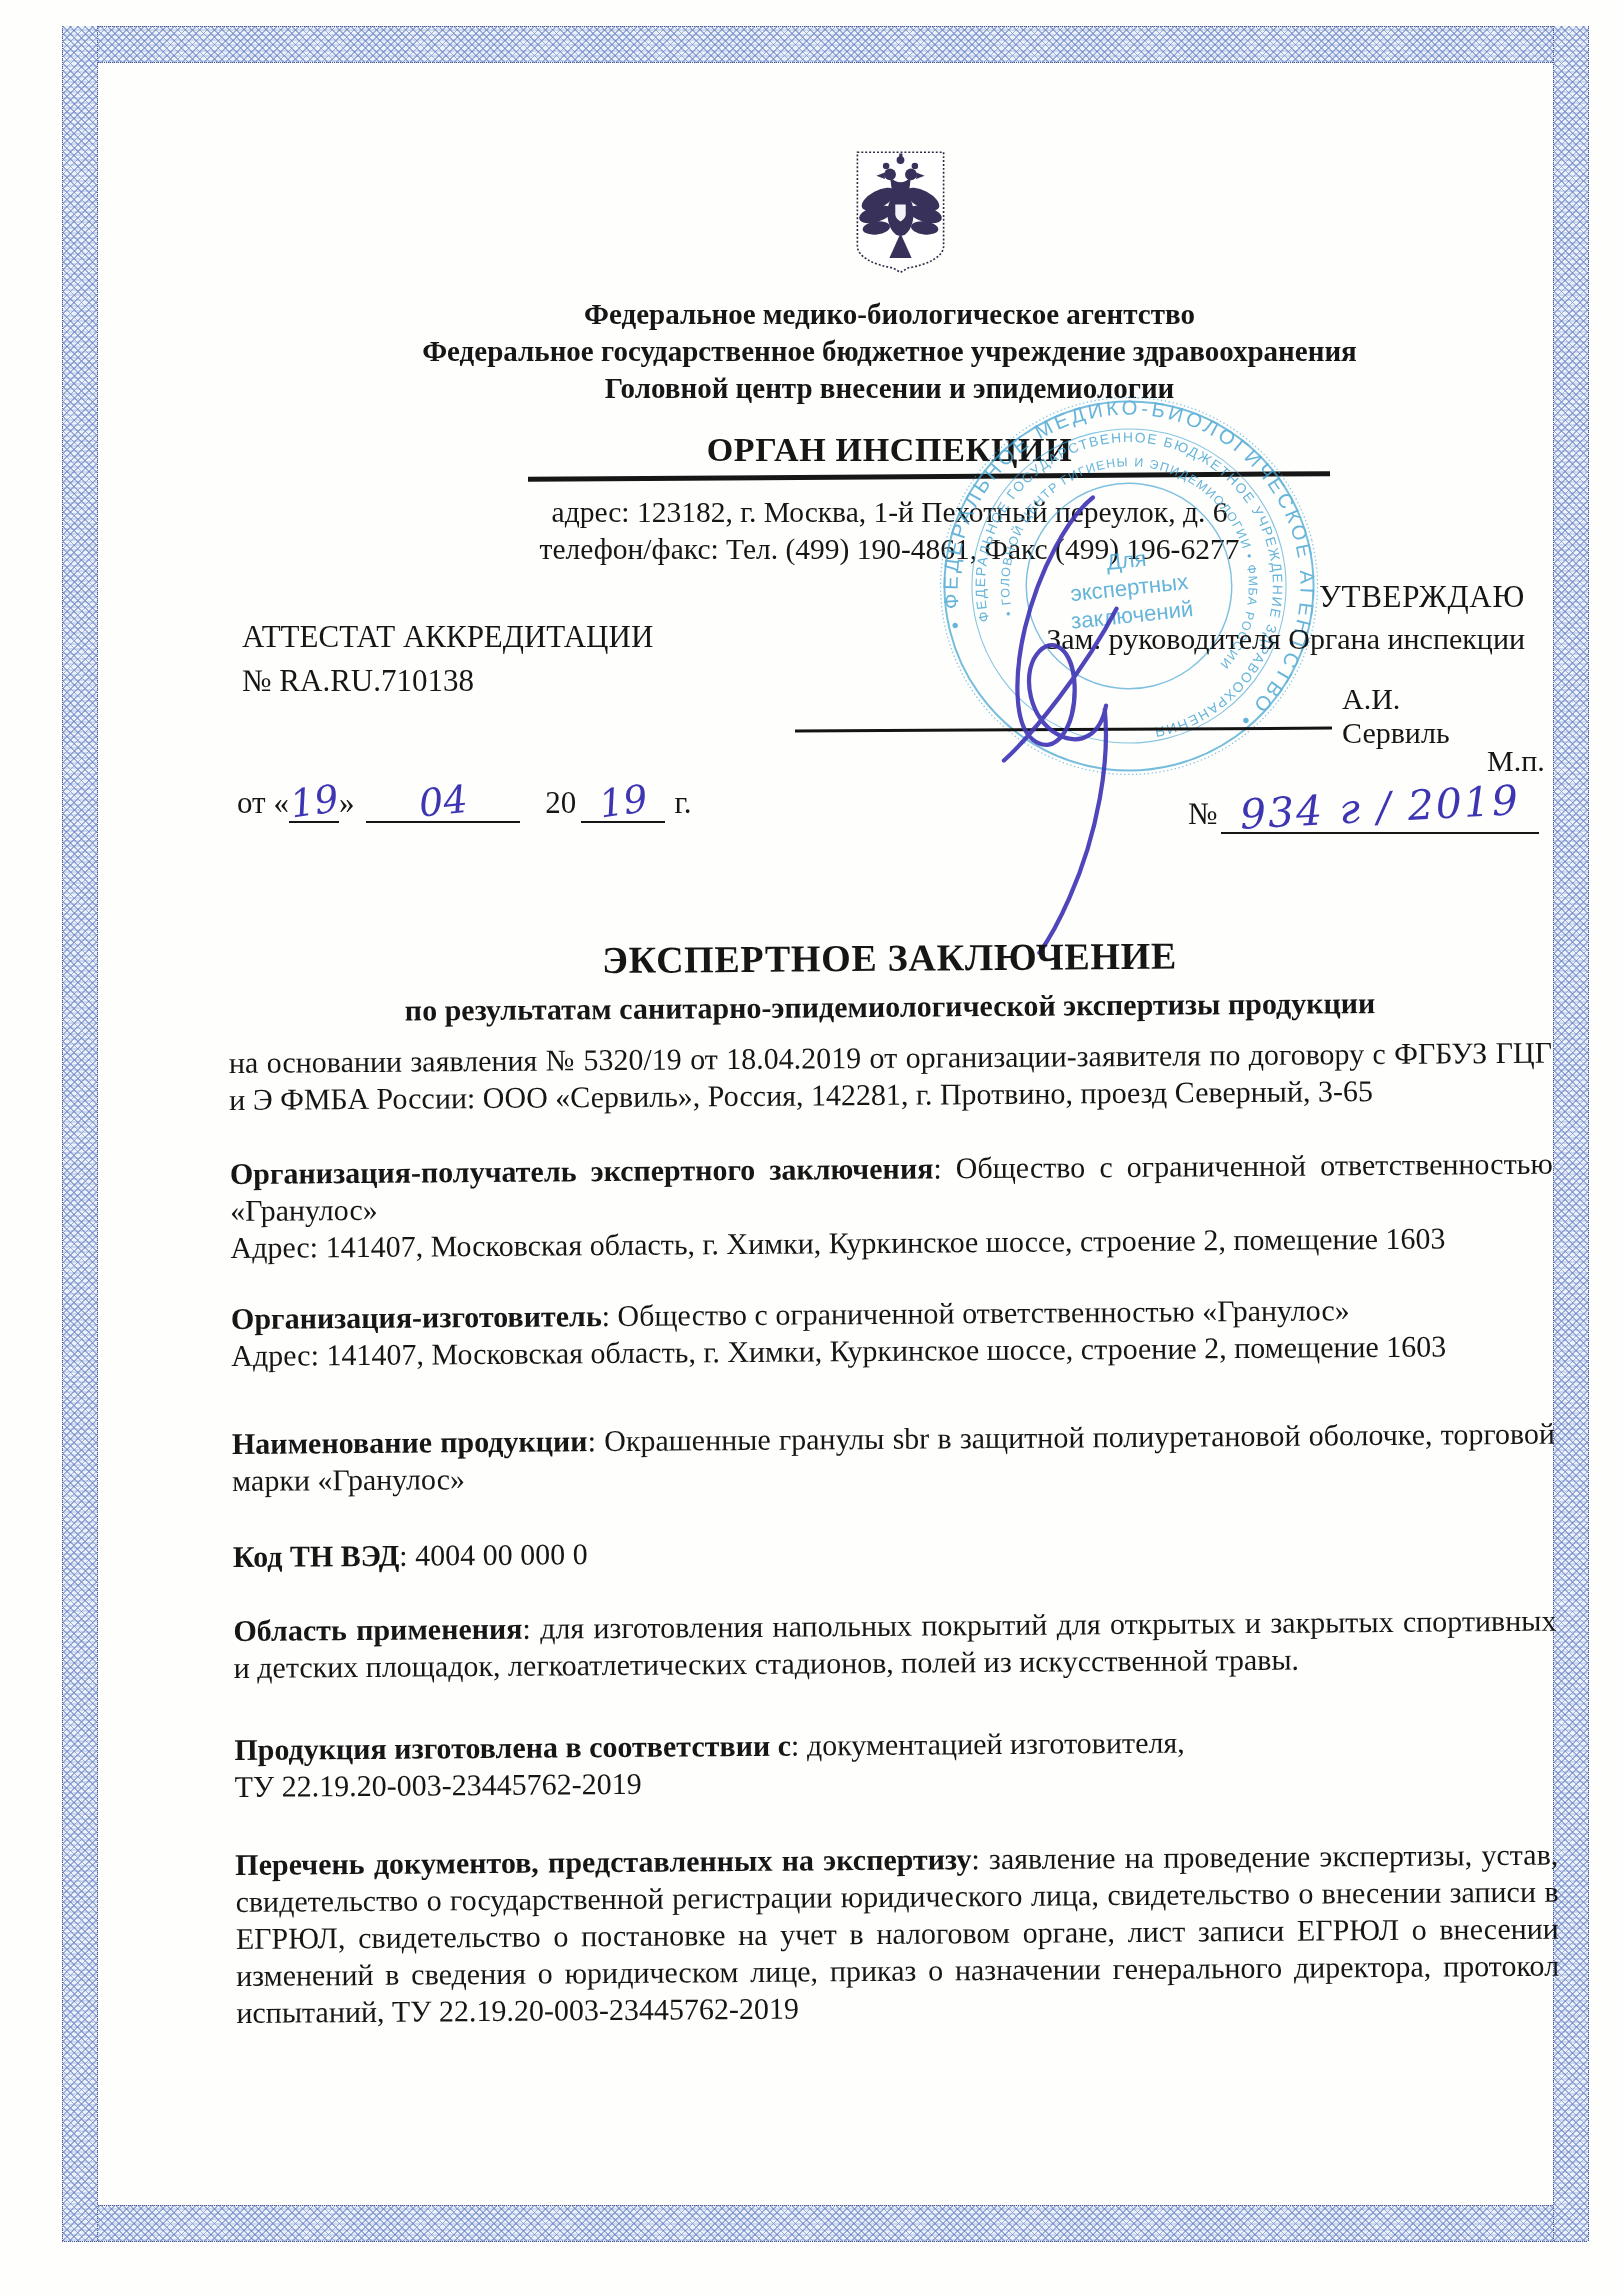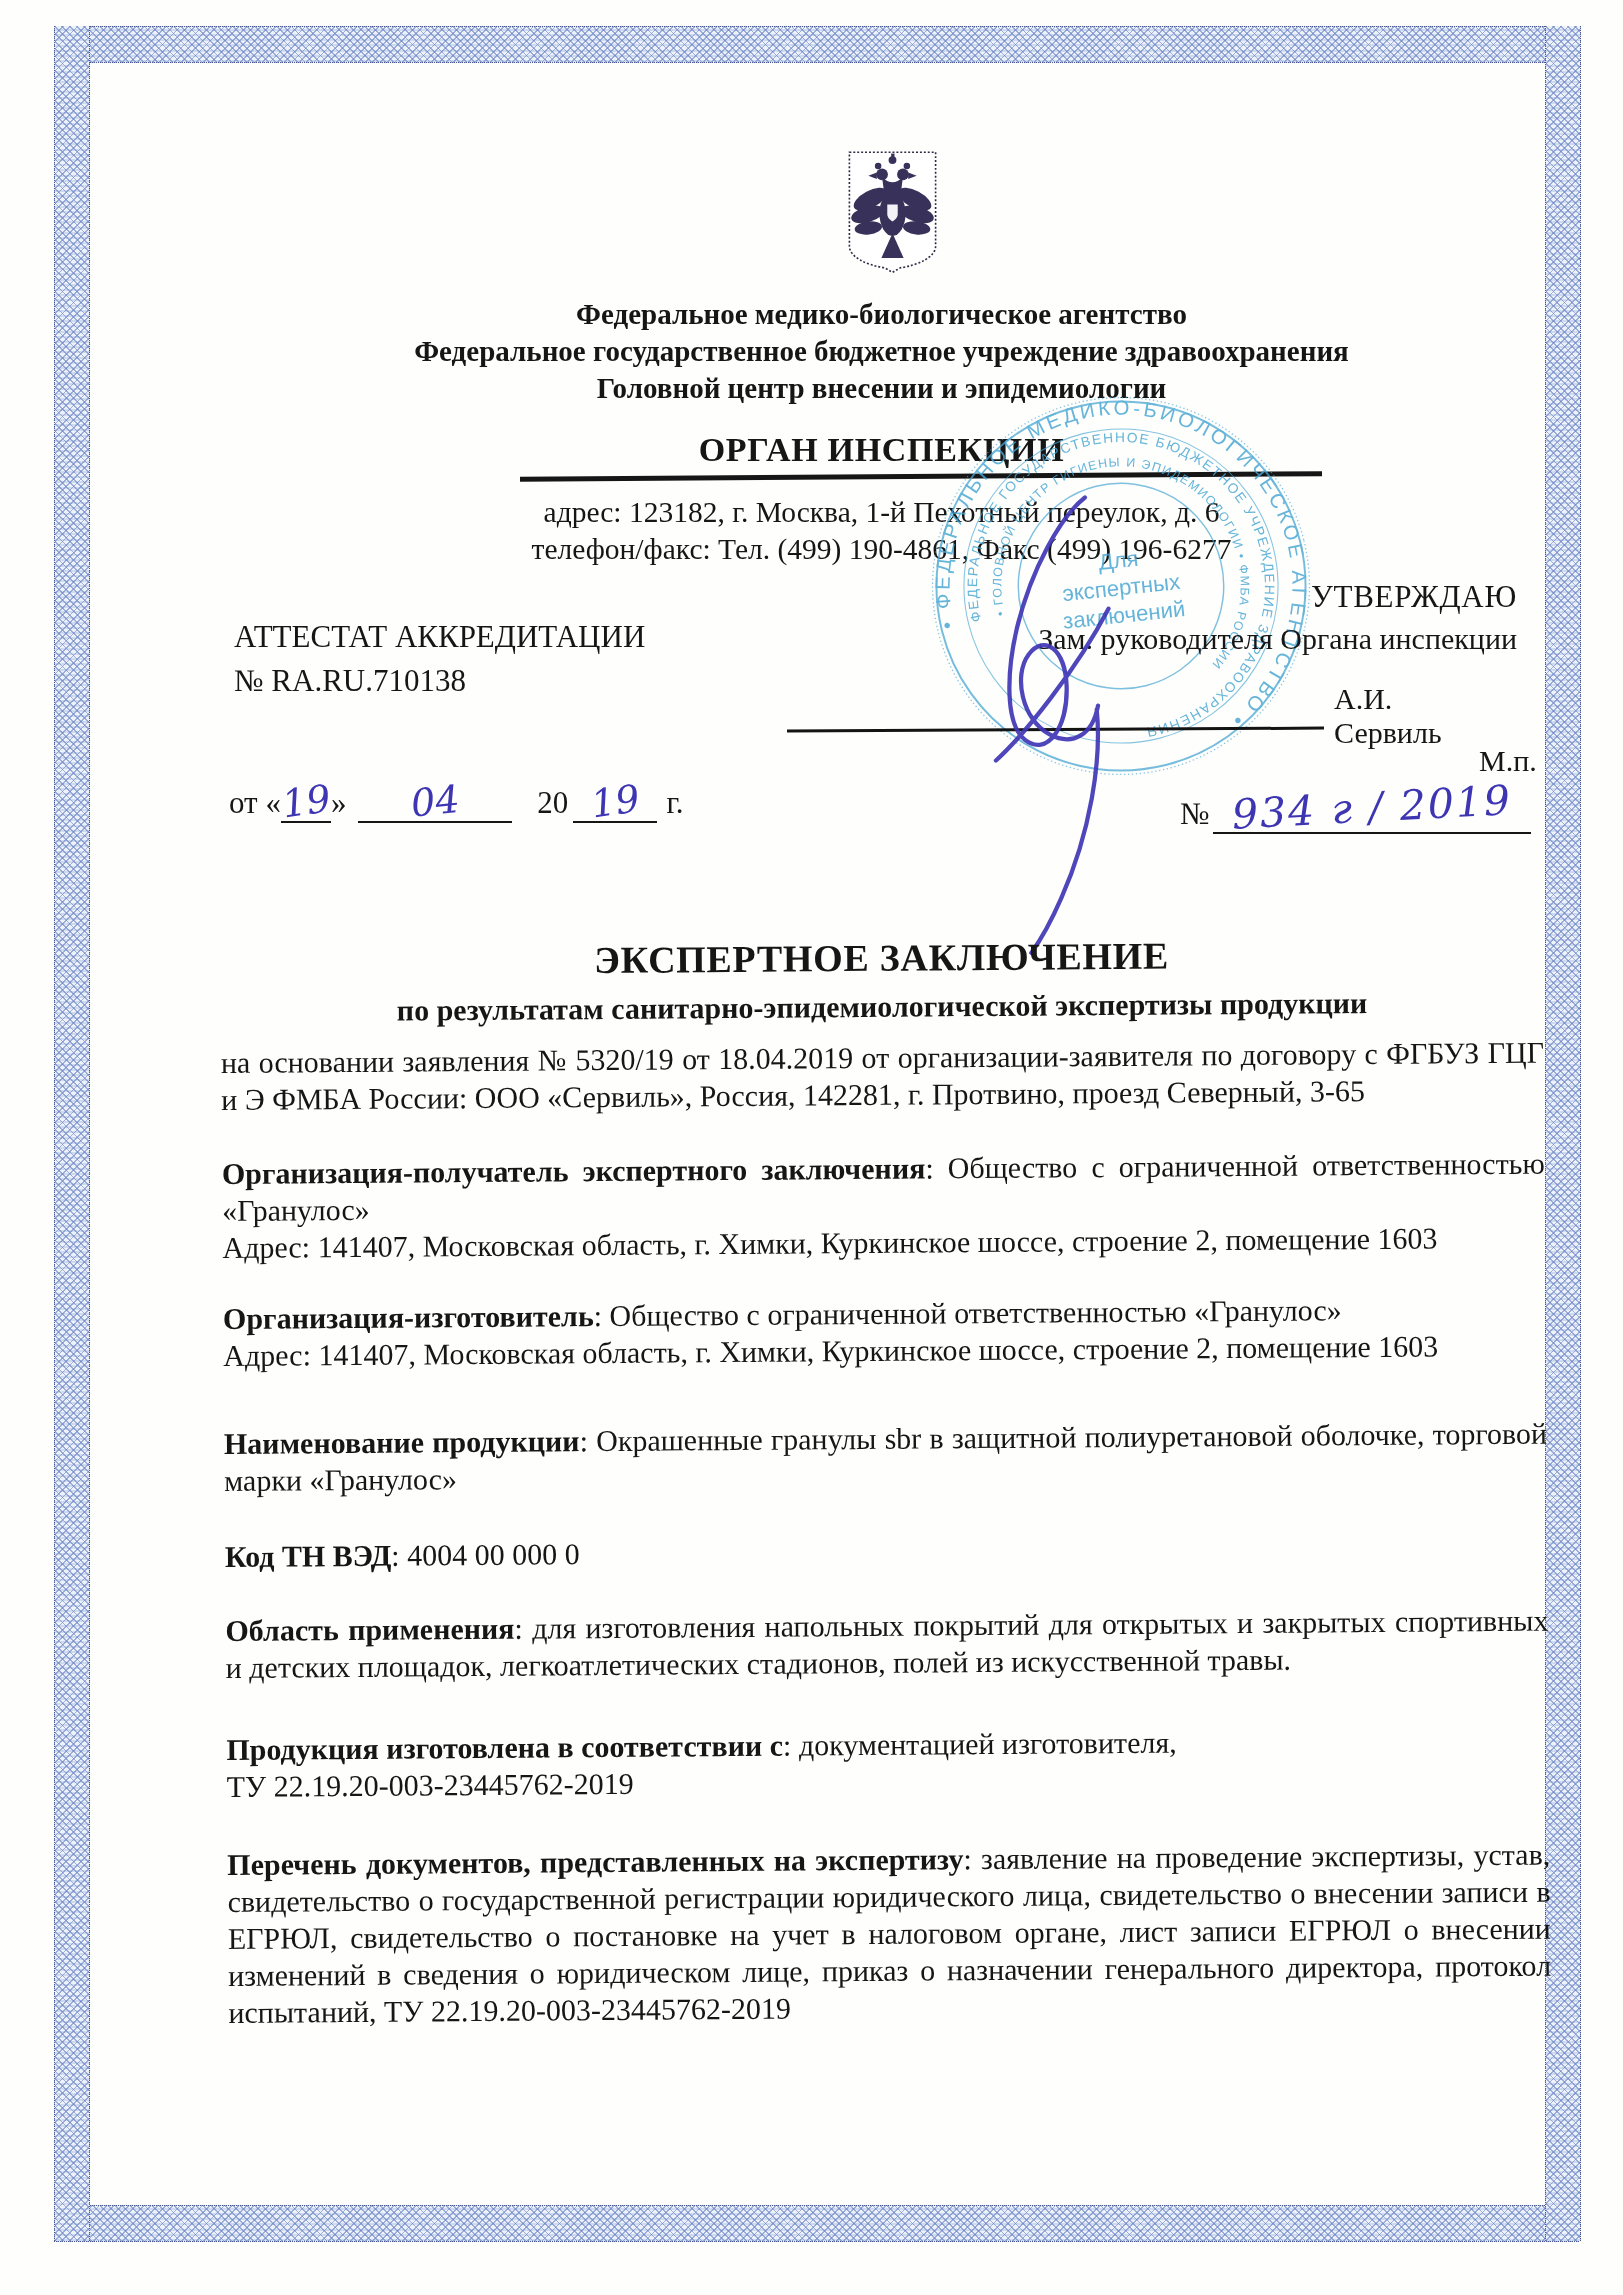--- a/index.html
+++ b/index.html
@@ -66,21 +66,21 @@
   .mt7{margin-top:45px;} .mt8{margin-top:41px;}
 
   
   .stamp{left:922px;top:391px;opacity:.82;}
   .signature{left:929px;top:453px;}
   svg text{font-family:"Liberation Sans","DejaVu Sans",sans-serif;}
 </style>
 </head>
 <body>
 
-<div class="abs" style="left:4px;top:0;width:1404px;height:2295px;padding-left:32px;">
+<div class="abs" style="left:12px;top:0;width:1404px;height:2295px;padding-left:32px;">
 
   <div class="frame f-h f-top"></div>
   <div class="frame f-h f-bottom"></div>
   <div class="frame f-v f-left"></div>
   <div class="frame f-v f-right"></div>
 
   <svg class="abs" style="left:840px;top:147px" width="97" height="128" viewBox="0 0 148 196">
     <path d="M8,8 H140 V152 C140,168 114,181 86,185 L74,192 L62,185 C34,181 8,168 8,152 Z" fill="#ffffff" stroke="#2e2a45" stroke-width="2.5" stroke-dasharray="3,3"></path>
     <g fill="#38315a" stroke="none">
       <rect x="72" y="10" width="5" height="10"></rect>

